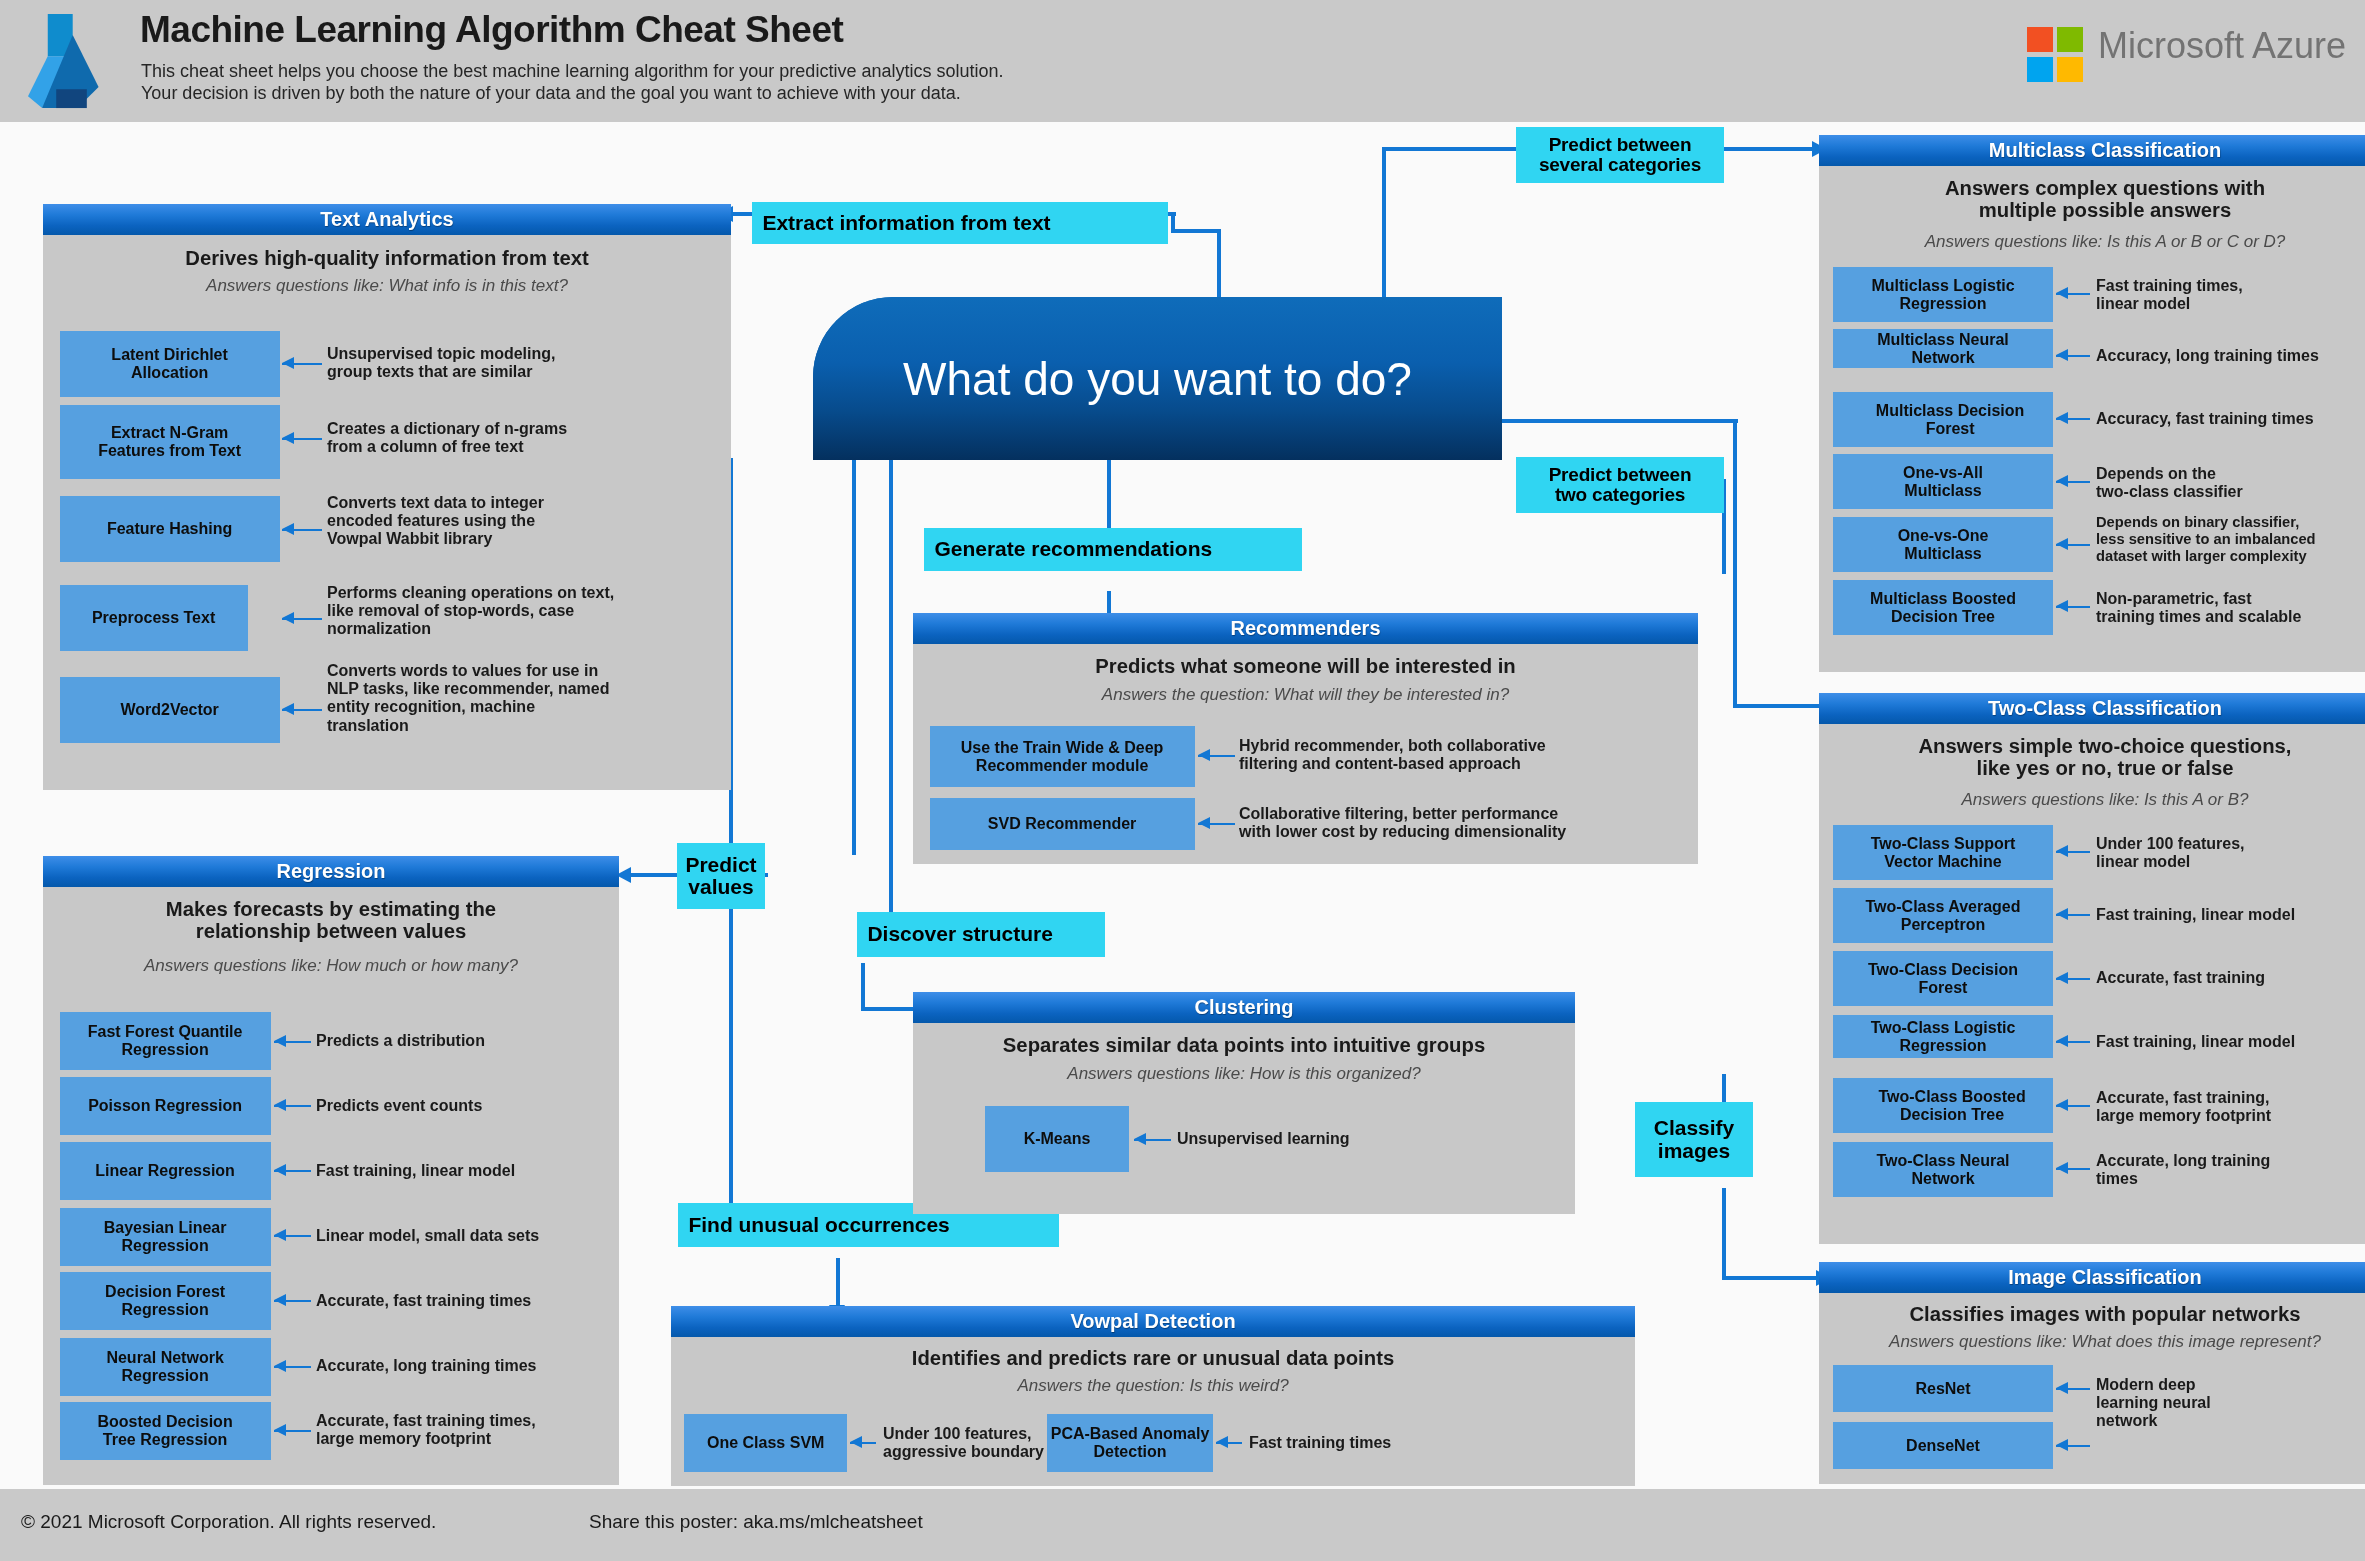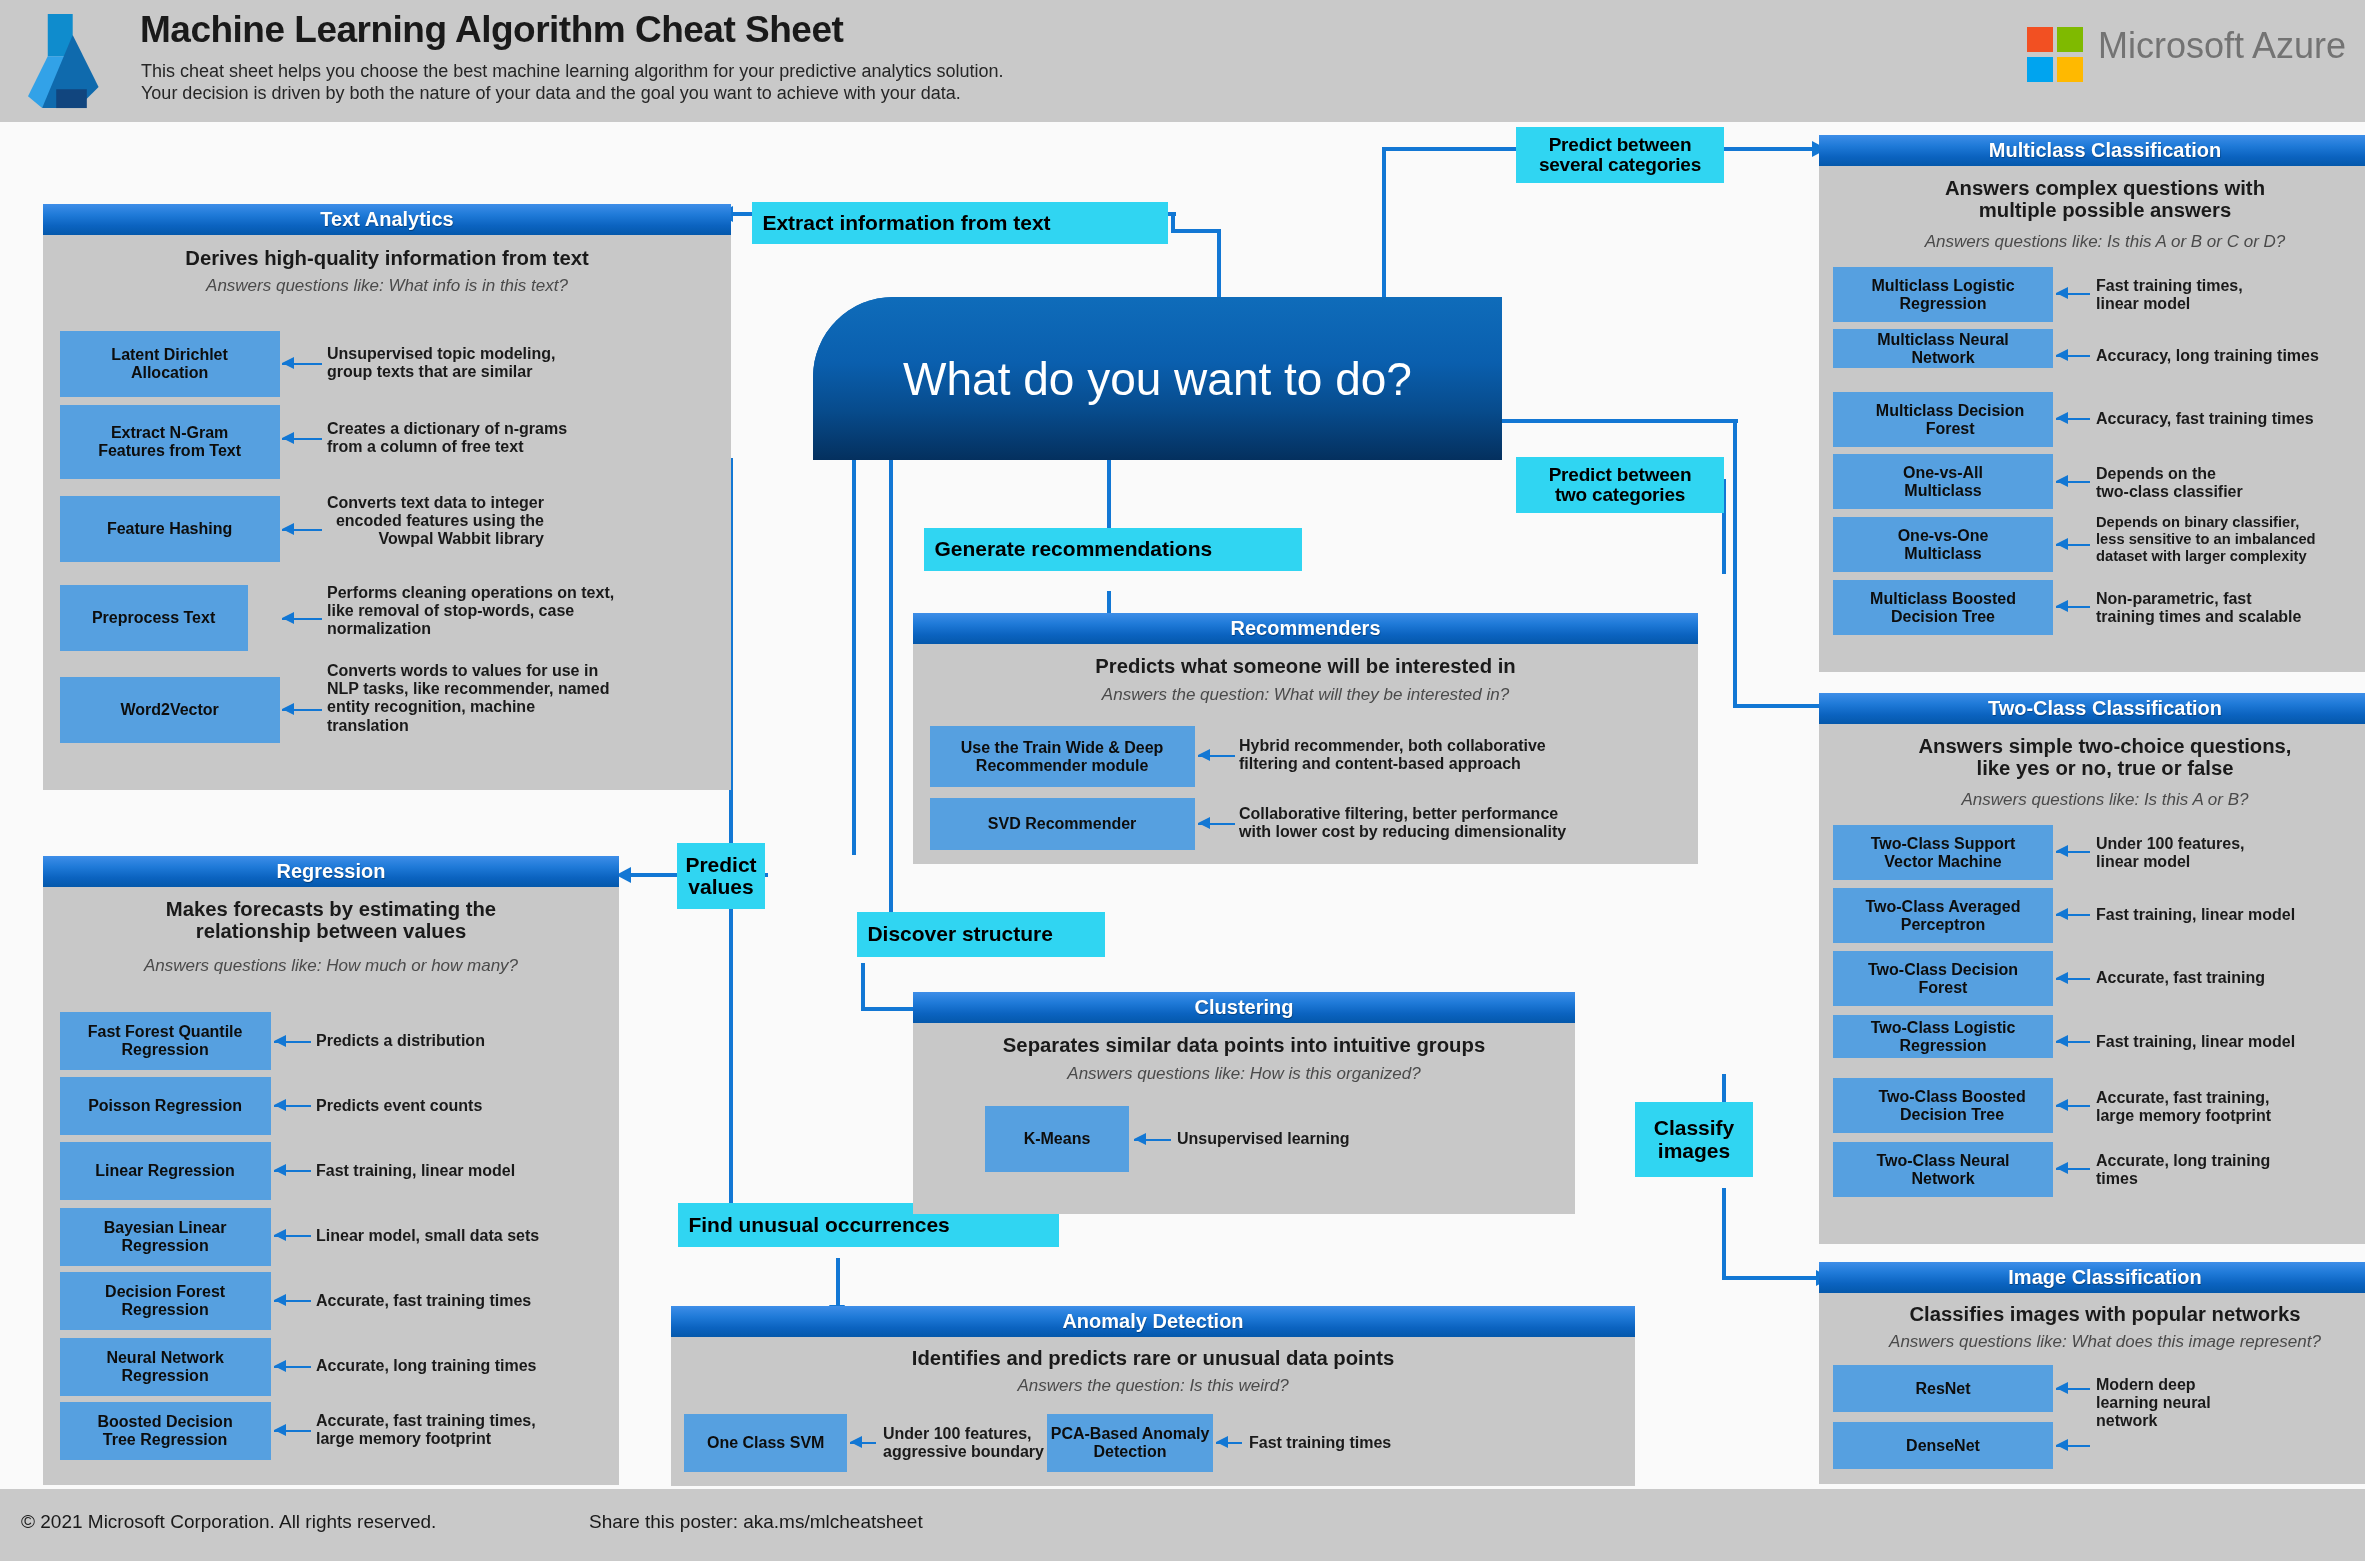--- a/index.html
+++ b/index.html
@@ -174,21 +174,21 @@
 group texts that are similar</div>
 
     <div class="chip" style="left:16.6px;top:201px;width:220px;height:74px;white-space:pre-line;">Extract N-Gram
 Features from Text</div>
     <div class="miniarrow" style="left:239px;top:234px;width:40px;"></div>
     <div class="note" style="left:284px;top:216px;white-space:pre-line;">Creates a dictionary of n-grams
 from a column of free text</div>
 
     <div class="chip" style="left:16.6px;top:292px;width:220px;height:66px;white-space:pre-line;">Feature Hashing</div>
     <div class="miniarrow" style="left:239px;top:325px;width:40px;"></div>
-    <div class="note" style="left:284px;top:290px;white-space:pre-line;text-align:right;">Converts text data to integer
+    <div class="note" style="left:284px;top:290px;white-space:pre-line;">Converts text data to integer
 encoded features using the
 Vowpal Wabbit library</div>
 
     <div class="chip" style="left:16.6px;top:381px;width:188px;height:66px;white-space:pre-line;">Preprocess Text</div>
     <div class="miniarrow" style="left:239px;top:414px;width:40px;"></div>
     <div class="note" style="left:284px;top:380px;white-space:pre-line;">Performs cleaning operations on text,
 like removal of stop-words, case
 normalization</div>
 
     <div class="chip" style="left:16.6px;top:473px;width:220px;height:66px;white-space:pre-line;">Word2Vector</div>
@@ -261,21 +261,21 @@
     <div class="panel-hd">Clustering</div>
     <div class="panel-desc" style="top:43px;">Separates similar data points into intuitive groups</div>
     <div class="panel-q" style="top:72px;">Answers questions like: How is this organized?</div>
 
     <div class="chip" style="left:72px;top:114px;width:144px;height:66px;">K-Means</div>
     <div class="miniarrow" style="left:221px;top:147px;width:37px;"></div>
     <div class="note" style="left:264px;top:138px;">Unsupervised learning</div>
   </div>
 
   <div class="panel" style="left:671px;top:1306px;width:964px;height:180px;">
-    <div class="panel-hd">Anomaly Detection</div>
+    <div class="panel-hd">Vowpal Detection</div>
     <div class="panel-desc" style="top:42px;">Identifies and predicts rare or unusual data points</div>
     <div class="panel-q" style="top:70px;">Answers the question: Is this weird?</div>
 
     <div class="chip" style="left:13.2px;top:108px;width:163px;height:58px;">One Class SVM</div>
     <div class="miniarrow" style="left:179px;top:136px;width:26px;"></div>
     <div class="note" style="left:212px;top:119px;white-space:pre-line;">Under 100 features,
 aggressive boundary</div>
 
     <div class="chip" style="left:376px;top:108px;width:166px;height:58px;white-space:pre-line;">PCA-Based Anomaly
 Detection</div>

